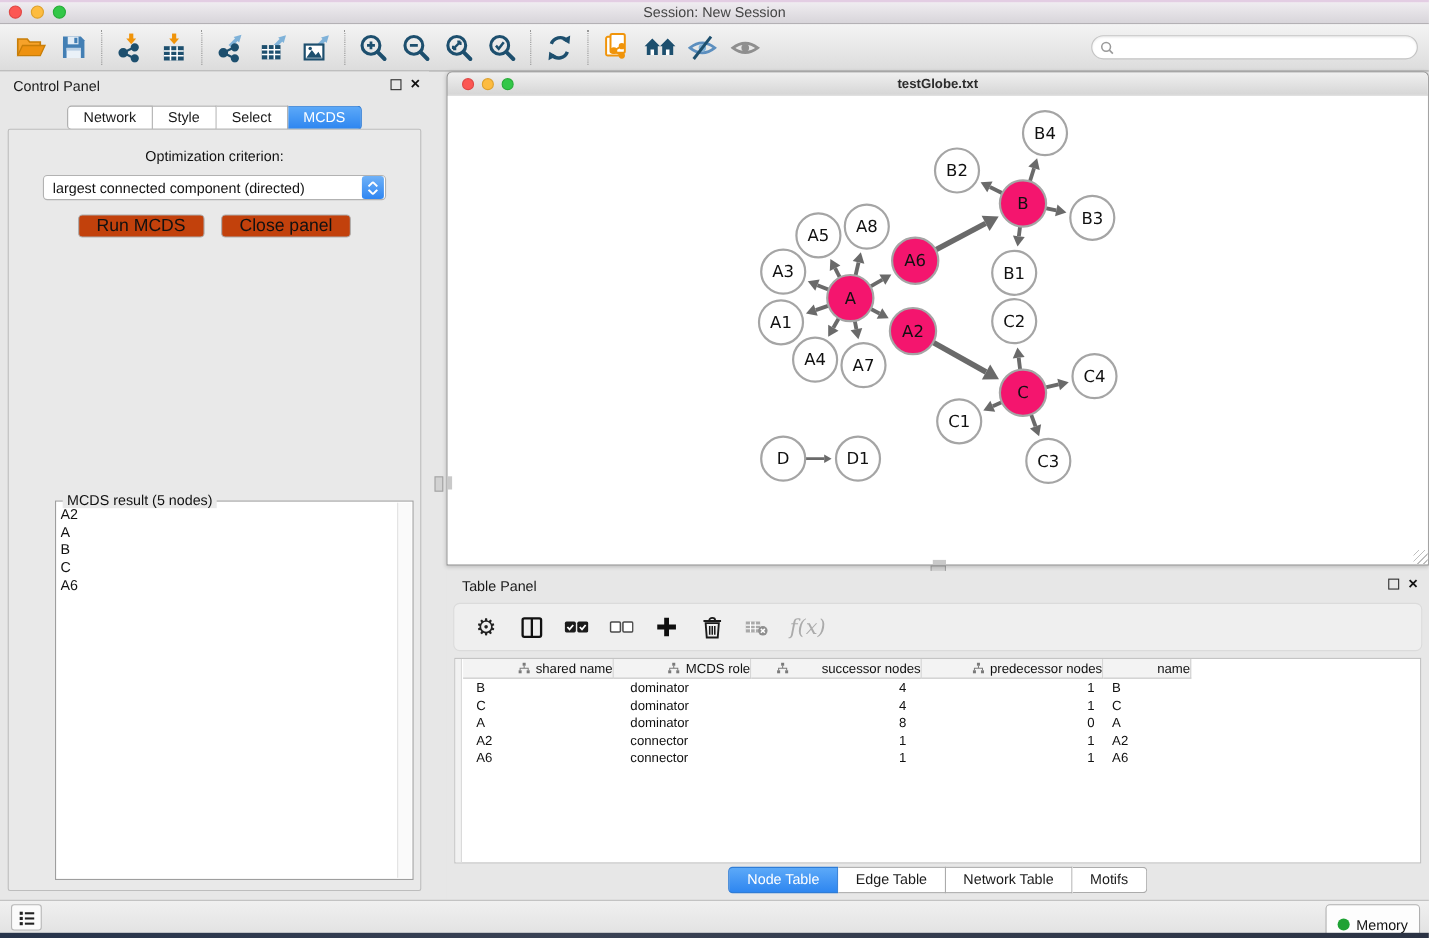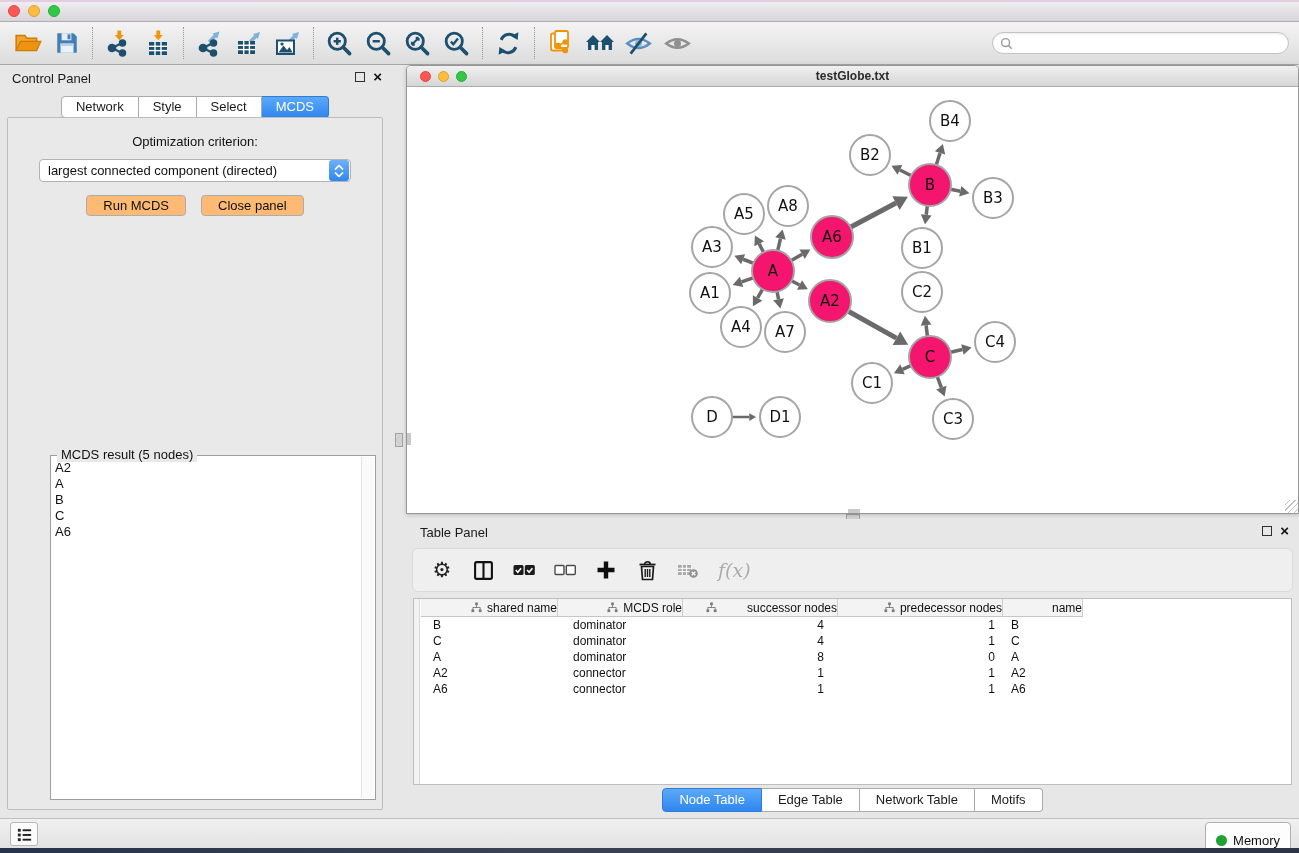--- a/index.html
+++ b/index.html
@@ -45,22 +45,22 @@
   .cp-content { position:absolute; left:7px; right:7px; top:52px; bottom:8px;
     border:1px solid #BDBDBD; background:#E9E9E9; border-radius:2px; }
   .opt-label { text-align:center; margin-top:16px; font-size:13px; color:#111; }
   .select-box { position:relative; margin:10px auto 0; width:312px; height:23px; background:#fff;
     border:1px solid #B2B2B2; border-radius:4px; display:flex; align-items:center; }
   .select-box .sel-value { font-size:13px; color:#111; padding-left:8px; flex:1; white-space:nowrap; overflow:hidden; }
   .sel-stepper { width:20px; height:21px; border-radius:3px; margin-right:1px;
     background:linear-gradient(#6FB1F7,#2F86F2); display:flex; flex-direction:column;
     align-items:center; justify-content:center; gap:2px; }
   .btn-row { display:flex; justify-content:center; gap:15px; margin-top:13px; }
-  .mac-btn { height:21px; padding:0 16px; background:#fdba74; border:1px solid #ADADAD; border-radius:4px;
-    font-size:13px; color:#111; display:flex; align-items:center; }
+  .mac-btn { height:21px; padding:0 16px; background:#c2410c; border:1px solid #ADADAD; border-radius:4px;
+    font-size:16px; color:#111; display:flex; align-items:center; }
   .result-group { position:absolute; left:6px; right:6px; top:337px; height:345px;
     border:1px solid #9E9E9E; background:#fff;margin-left:36px; }
   .result-legend { position:absolute; top:-9px; left:6px; background:#E9E9E9; padding:0 4px;
     font-size:13px; color:#111; }
   .result-list { position:absolute; inset:4px 15px 2px 4px; font-size:13px; color:#111; overflow:hidden; }
   .result-list div { line-height:16px; }
   .result-scroll { position:absolute; top:1px; bottom:1px; right:1px; width:13px;
     background:#FAFAFA; border-left:1px solid #E2E2E2; }
 
   
@@ -123,20 +123,21 @@
 <body>
 
 <div class="app">
 
   <div class="titlebar">
     <div class="lights">
       <span class="light red"></span>
       <span class="light yellow"></span>
       <span class="light green"></span>
     </div>
+    <div class="title">Session: New Session</div>
   </div>
 
   <div class="toolbar">
     <div class="tb-btn">
       <svg width="28" height="26" viewBox="0 0 26 24">
         <path d="M2 19 V5 h8 l2 2.5 h9 v4" fill="#F6A22A" stroke="#C87E08" stroke-width="1.4"></path>
         <path d="M2 19 L6 10.5 h19 L21 19 Z" fill="#EE9210" stroke="#C87E08" stroke-width="1.1"></path>
       </svg>
     </div>
     <div class="tb-btn">

